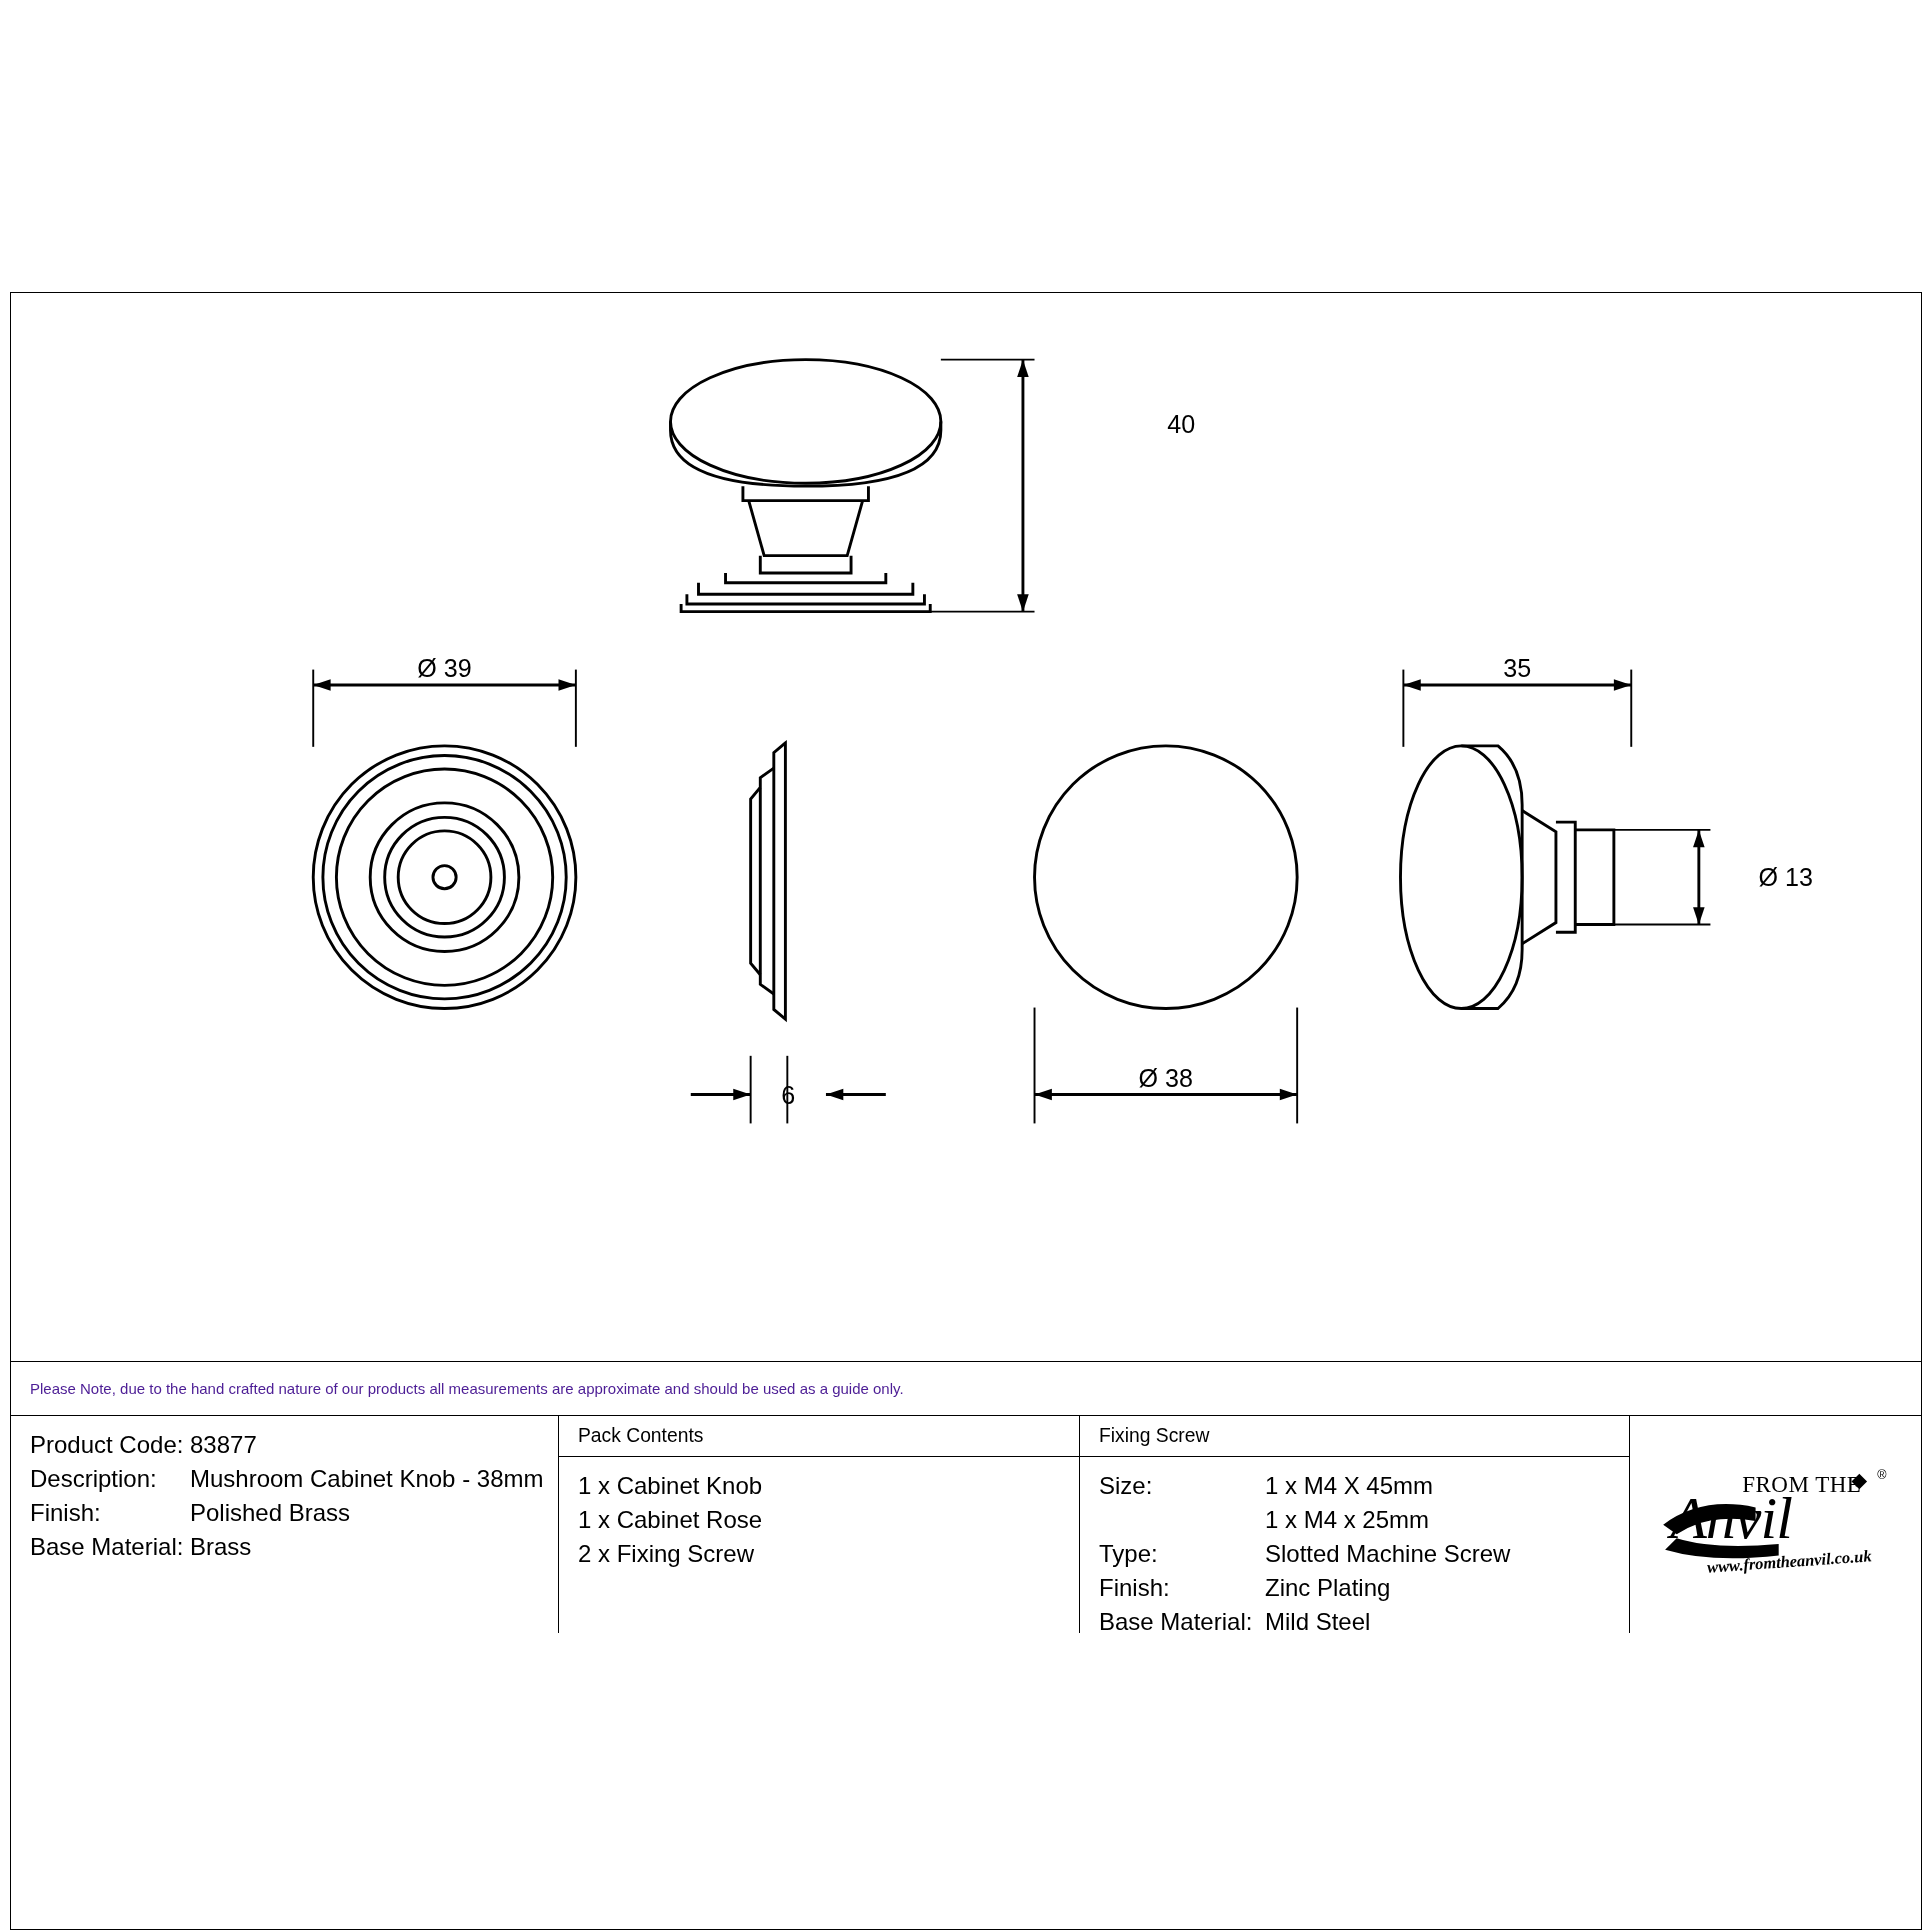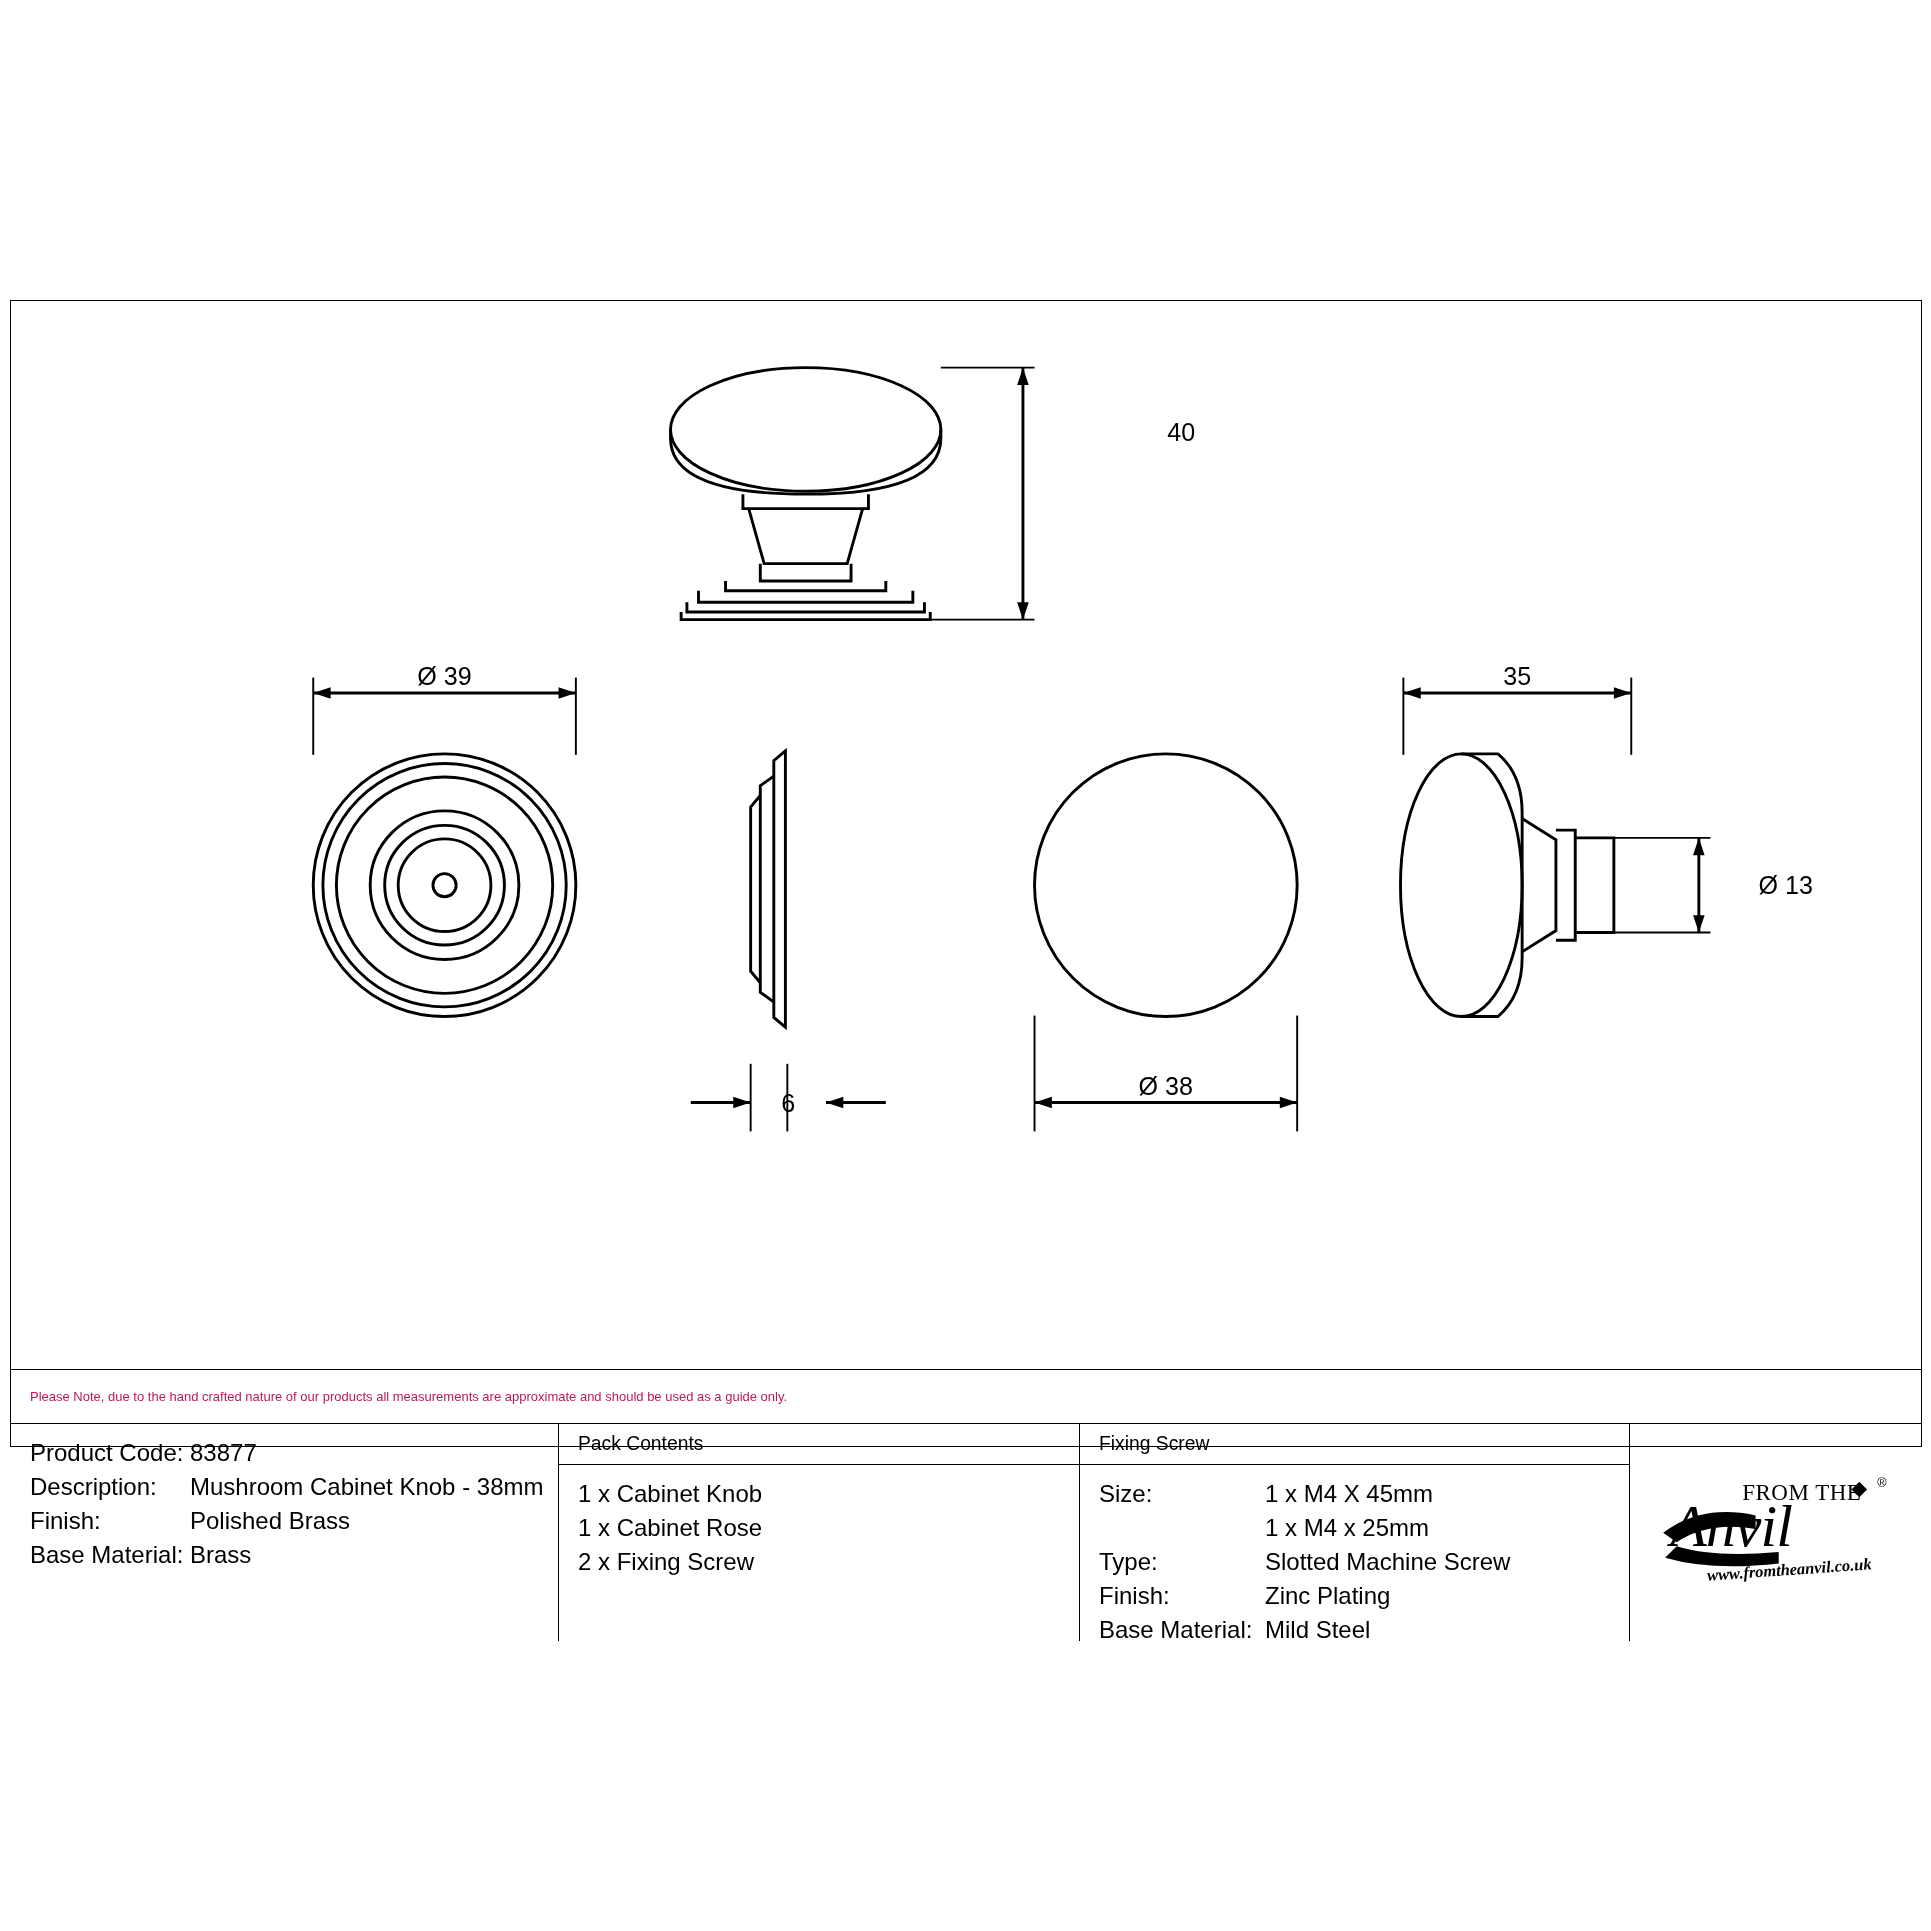--- a/index.html
+++ b/index.html
@@ -10,23 +10,23 @@
   body {
     width: 1931px;
     height: 1931px;
     font-family: "Liberation Sans", sans-serif;
     color: #000000;
     position: relative;
   }
   .sheet {
     position: absolute;
     left: 9.7px;
-    top: 300px;
+    top: 292px;
     width: 1912px;
-    height: 1147px;
+    height: 1638px;
     border: 1.9px solid #000;
     box-sizing: border-box;
   }
   .drawing-area {
     position: absolute;
     left: 0;
     top: 0;
     width: 100%;
     height: 1069px;
     border-bottom: 1.9px solid #000;
@@ -43,22 +43,22 @@
     top: 1069px;
     width: 100%;
     height: 54px;
     border-bottom: 1.9px solid #000;
     box-sizing: border-box;
     display: flex;
     align-items: center;
   }
   .note-text {
     padding-left: 19.3px;
-    font-size: 13px;
-    color: #be185d;
+    font-size: 15px;
+    color: #4c1d95;
   }
   .info-row {
     position: absolute;
     left: 0;
     top: 1123px;
     width: 100%;
     height: 217px;
     display: flex;
     box-sizing: border-box;
   }

